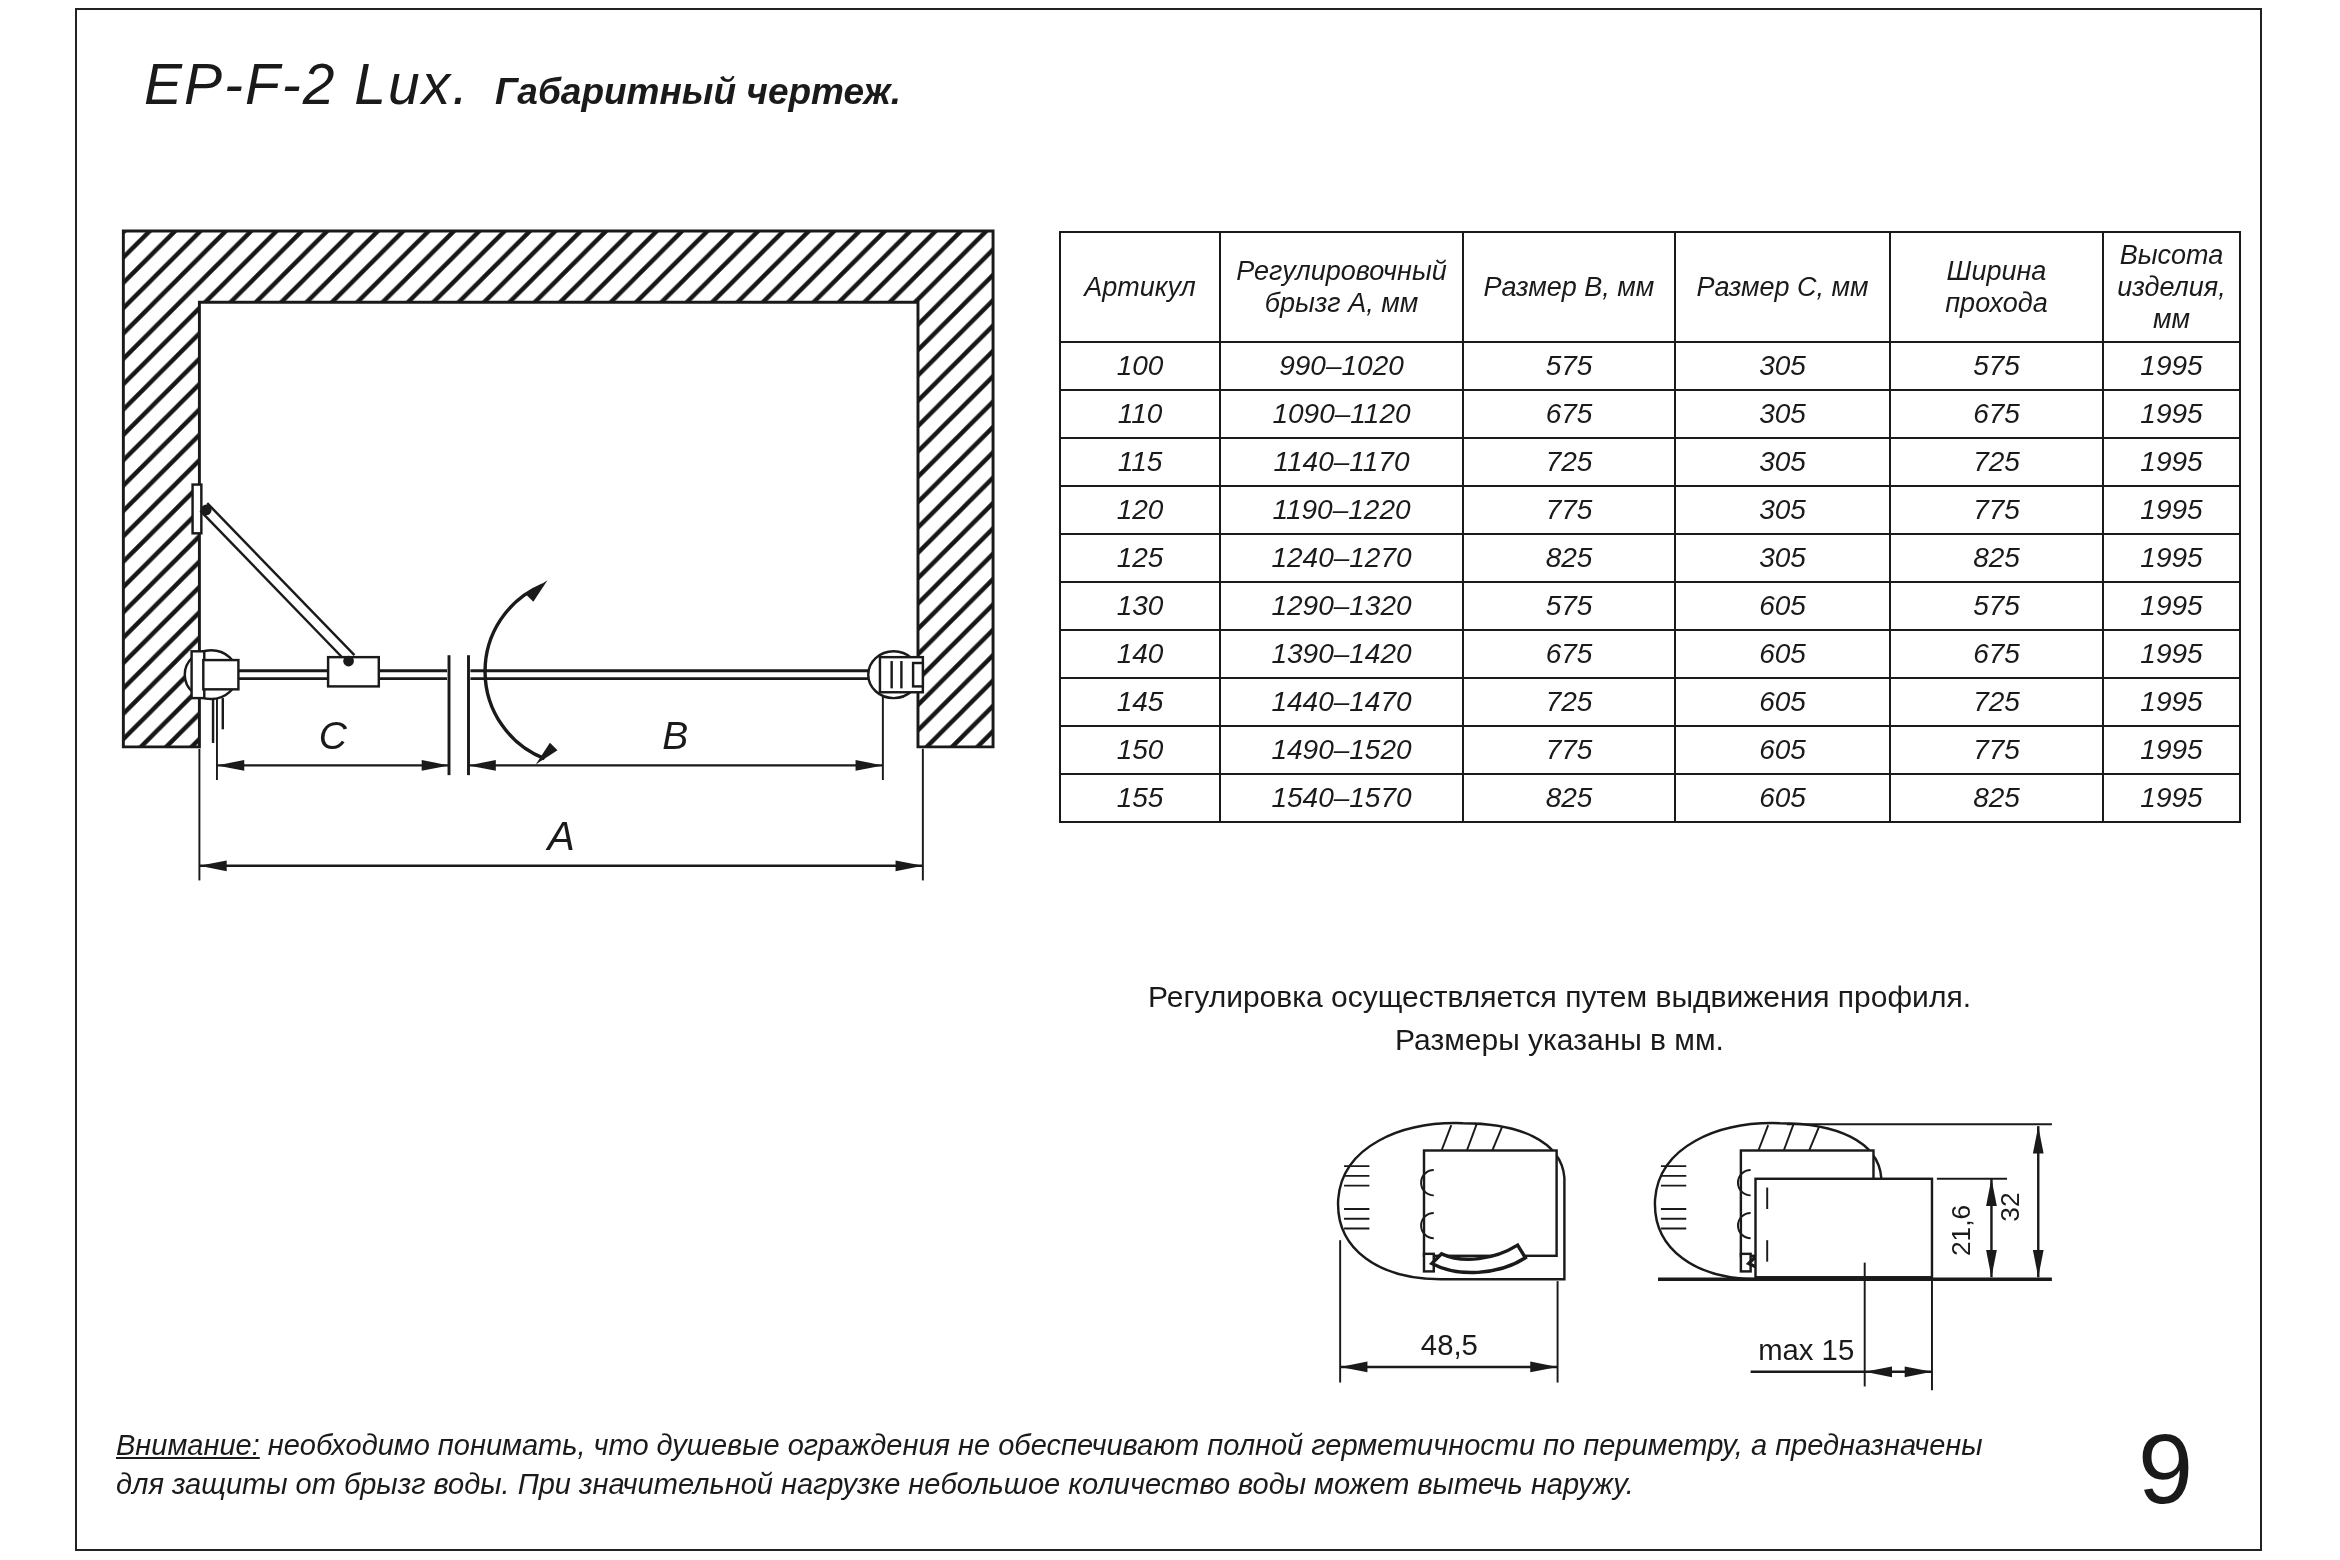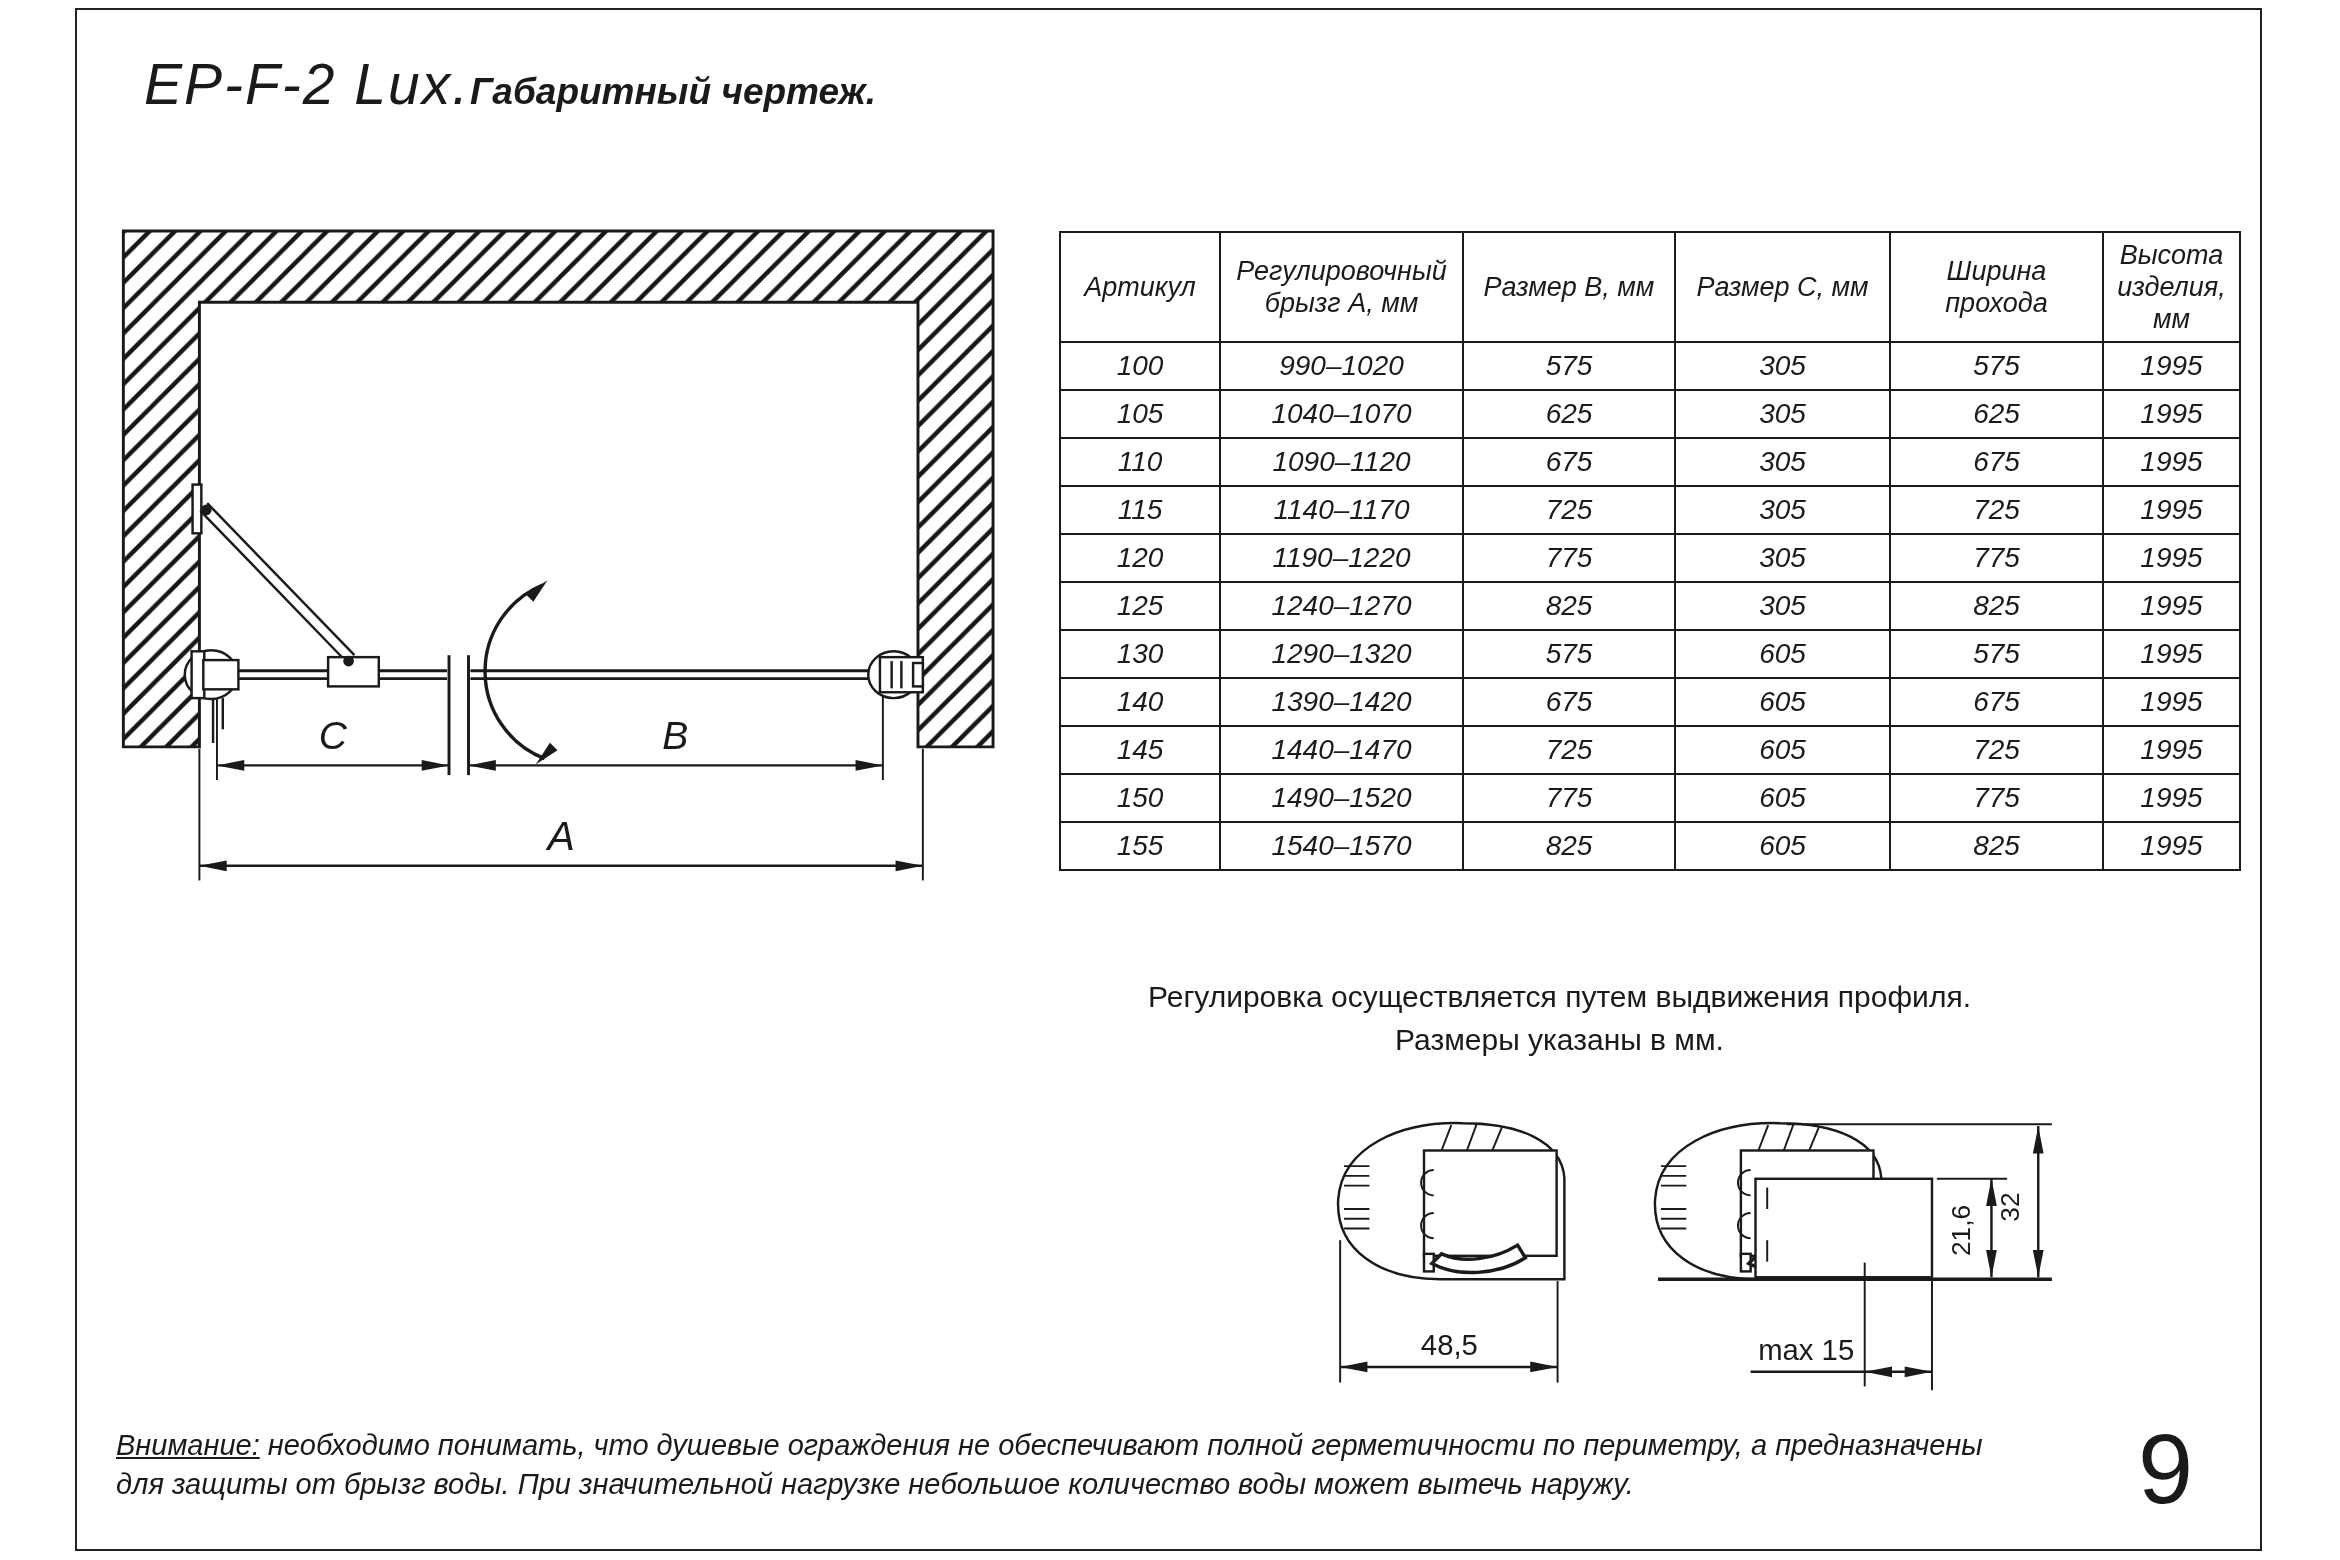--- a/index.html
+++ b/index.html
@@ -9,21 +9,21 @@
   }
   .page-border{
     position:absolute;left:75px;top:7.8px;width:2187px;height:1543px;
     border:2px solid #222;box-sizing:border-box;
   }
   .title{
     position:absolute;left:144px;top:51px;white-space:nowrap;
     font-style:italic;
   }
   .title .model{font-size:57px;letter-spacing:2px;}
-  .title .subtitle{font-size:37px;font-weight:bold;margin-left:0;}
+  .title .subtitle{font-size:37px;font-weight:bold;margin-left:25px;}
   svg.linework{position:absolute;left:0;top:0;}
   table.dim-table{
     position:absolute;left:1059px;top:231px;width:1178px;
     border-collapse:collapse;table-layout:fixed;
     font-style:italic;background:#fff;
     border:2.9px solid #1a1a1a;
   }
   .dim-table th,.dim-table td{
     border:2px solid #1a1a1a;text-align:center;vertical-align:middle;
     padding:0;overflow:hidden;
@@ -229,28 +229,20 @@
   <tbody>
       <tr>
         <td>100</td>
         <td>990–1020</td>
         <td>575</td>
         <td>305</td>
         <td>575</td>
         <td>1995</td>
       </tr>
       <tr>
-        <td>105</td>
-        <td>1040–1070</td>
-        <td>625</td>
-        <td>305</td>
-        <td>625</td>
-        <td>1995</td>
-      </tr>
-      <tr>
         <td>110</td>
         <td>1090–1120</td>
         <td>675</td>
         <td>305</td>
         <td>675</td>
         <td>1995</td>
       </tr>
       <tr>
         <td>115</td>
         <td>1140–1170</td>

